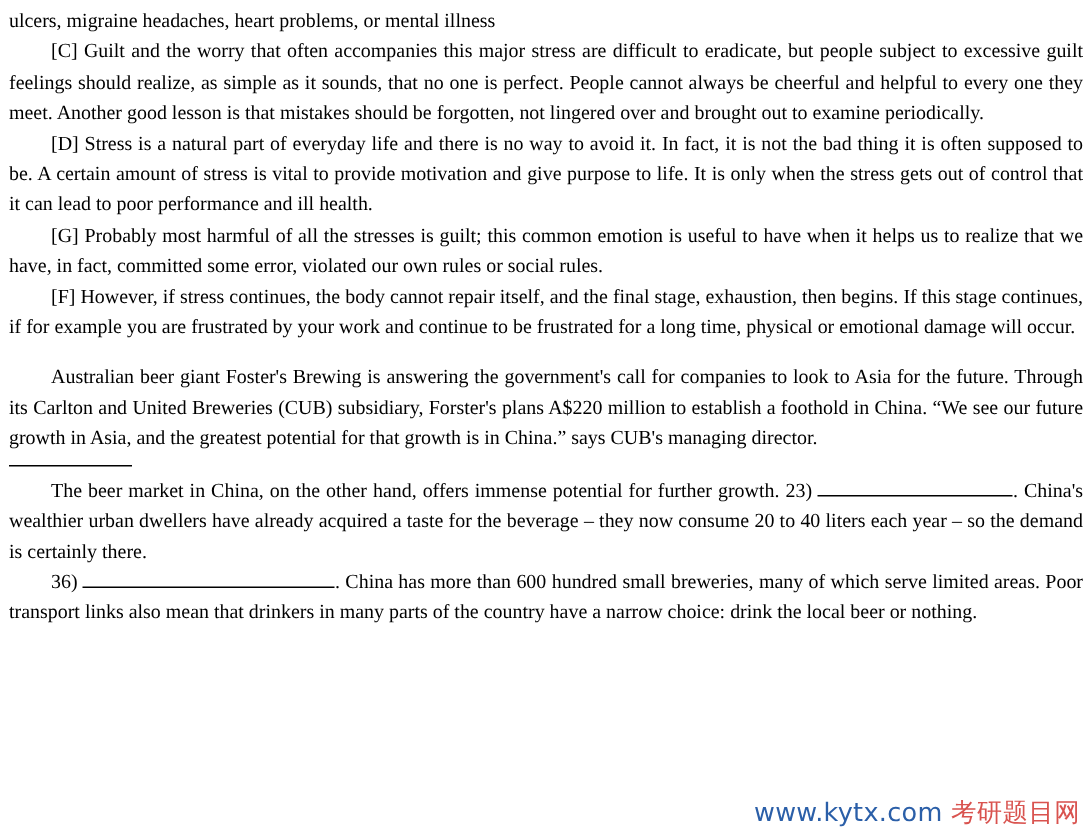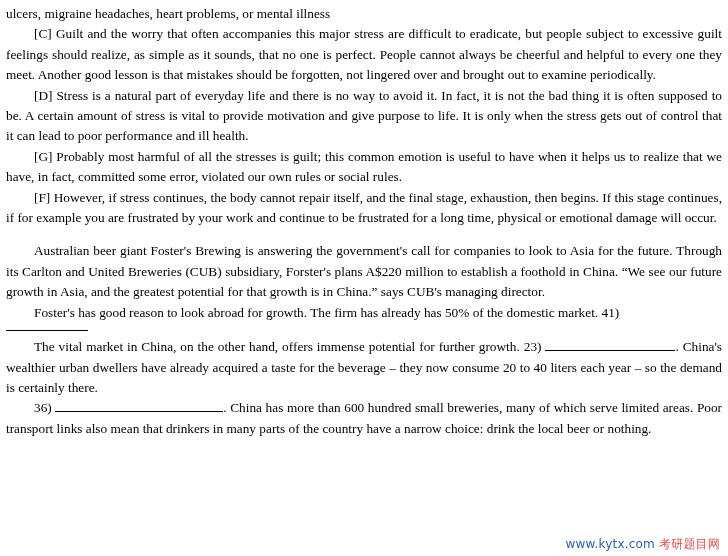--- a/index.html
+++ b/index.html
@@ -52,21 +52,21 @@
     border-top: 1px solid #000;
     width: 82px;
     margin: 7px 0 6px 0;
     height: 0;
   }
   .watermark {
     position: absolute;
     right: 8px;
     bottom: 3px;
     font-family: "DejaVu Sans", sans-serif;
-    font-size: 12px;
+    font-size: 17px;
     color: #d9534f;
     letter-spacing: 0.2px;
     white-space: nowrap;
   }
   .wm-blue { color: #2b5fa8; }
 </style>
 </head>
 <body>
 
 <div class="page">
@@ -80,23 +80,22 @@
 
   <p class="indent"><span class="tag">[G]</span> <span>Probably most harmful of all the stresses is guilt; this common emotion is useful to have when it helps us to realize that we have, in fact, committed some error, violated our own rules or social rules.</span></p>
 
   <p class="indent"><span class="tag">[F]</span> <span>However, if stress continues, the body cannot repair itself, and the final stage, exhaustion, then begins. If this stage continues, if for example you are frustrated by your work and continue to be frustrated for a long time, physical or emotional damage will occur.</span></p>
 
   <div class="spacer-md"></div>
 
 
   <p class="indent">Australian beer giant Foster's Brewing is answering the government's call for companies to look to Asia for the future. Through its Carlton and United Breweries (CUB) subsidiary, Forster's plans A$220 million to establish a foothold in China. “We see our future growth in Asia, and the greatest potential for that growth is in China.” says CUB's managing director.</p>
 
-  <p class="indent"><span>Foster's has good reason to look abroad for growth. The firm has already has 50% of the domestic market.</span> <span>41)</span></p>
 
   <hr class="rule">
 
-  <p class="indent"><span>The vital market in China, on the other hand, offers immense potential for further growth.</span> <span>23)</span> <span class="blank" style="width:130px"></span><span>. China's wealthier urban dwellers have already acquired a taste for the beverage – they now consume 20 to 40 liters each year – so the demand is certainly there.</span></p>
+  <p class="indent"><span>The beer market in China, on the other hand, offers immense potential for further growth.</span> <span>23)</span> <span class="blank" style="width:130px"></span><span>. China's wealthier urban dwellers have already acquired a taste for the beverage – they now consume 20 to 40 liters each year – so the demand is certainly there.</span></p>
 
   <p class="indent"><span>36)</span> <span class="blank" style="width:168px"></span><span>. China has more than 600 hundred small breweries, many of which serve limited areas. Poor transport links also mean that drinkers in many parts of the country have a narrow choice: drink the local beer or nothing.</span></p>
 
   <div class="watermark"><span class="wm-blue">www.kytx.com</span> <span>考研题目网</span></div>
 
 </div>
 
 </body></html>

